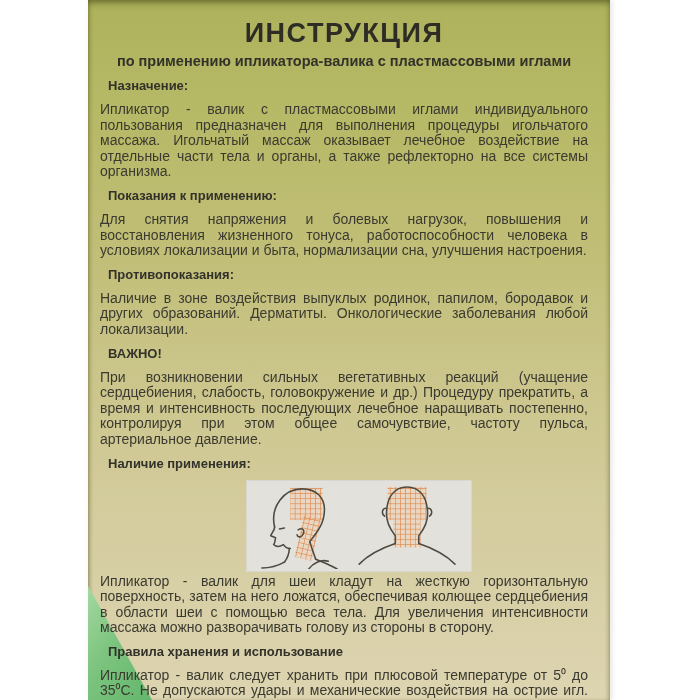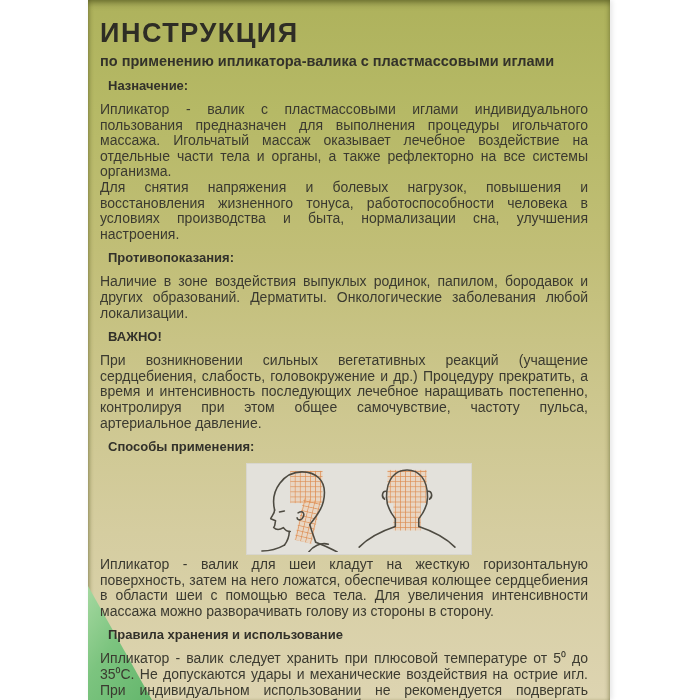--- a/index.html
+++ b/index.html
@@ -22,25 +22,25 @@
   .green-corner {
     position:absolute; left:0; bottom:0; width:64px; height:114px;
     clip-path:polygon(0 0, 0 100%, 100% 100%);
     background:linear-gradient(125deg, #a5d8a0 0%, #7cc47f 45%, #64b66c 100%);
   }
   .content {
     position:absolute; left:0; top:0; right:0; bottom:0;
     padding:10px 22px 6px 12px; box-sizing:border-box; overflow:hidden;
   }
   .title {
-    margin:8px 0 4px; 
+    margin:8px 0 4px; text-align:center;
     font-size:27px; font-weight:bold; letter-spacing:1.5px; color:#2e2d25;
   }
   .subtitle {
-    margin:0 0 9px; 
+    margin:0 0 9px; text-align:center;
     font-size:14.5px; font-weight:bold; color:#33322a;
   }
   .sec-h {
     margin:8px; font-size:13px; line-height:16px;
     font-weight:bold; color:#32312a;
   }
   .body-p {
     margin:0; font-size:14px; line-height:15.6px;
     text-align:justify; color:#3b3a30;
   }
@@ -59,29 +59,30 @@
   <div class="paper">
     <div class="green-corner"></div>
     <div class="content">
 
       <h1 class="title">ИНСТРУКЦИЯ</h1>
       <h2 class="subtitle">по применению ипликатора-валика с пластмассовыми иглами</h2>
 
       <h3 class="sec-h">Назначение:</h3>
       <p class="body-p">Ипликатор - валик с пластмассовыми иглами индивидуального пользования предназначен для выполнения процедуры игольчатого массажа. Игольчатый массаж оказывает лечебное воздействие на отдельные части тела и органы, а также рефлекторно на все системы организма.</p>
 
-      <p class="body-p">Для снятия напряжения и болевых нагрузок, повышения и восстановления жизненного тонуса, работоспособности человека в условиях производства и быта, нормализации сна, улучшения настроения.</p>
+      <h3 class="sec-h">Показания к применению:</h3>
+      <p class="body-p">Для снятия напряжения и болевых нагрузок, повышения и восстановления жизненного тонуса, работоспособности человека в условиях локализации и быта, нормализации сна, улучшения настроения.</p>
 
       <h3 class="sec-h">Противопоказания:</h3>
       <p class="body-p">Наличие в зоне воздействия выпуклых родинок, папилом, бородавок и других образований. Дерматиты. Онкологические заболевания любой локализации.</p>
 
       <h3 class="sec-h">ВАЖНО!</h3>
       <p class="body-p">При возникновении сильных вегетативных реакций (учащение сердцебиения, слабость, головокружение и др.) Процедуру прекратить, а время и интенсивность последующих лечебное наращивать постепенно, контролируя при этом общее самочувствие, частоту пульса, артериальное давление.</p>
 
-      <h3 class="sec-h">Способы применения:</h3>
+      <h3 class="sec-h">Наличие применения:</h3>
 
       <div class="figure-panel">
         <svg width="96" height="86" viewBox="0 0 96 88">
           <defs>
             <pattern id="ng1" width="5.2" height="5.2" patternUnits="userSpaceOnUse">
               <rect width="5.2" height="5.2" fill="rgba(244,196,148,0.35)"></rect>
               <path d="M0 0H5.2 M0 0V5.2" stroke="#dd8a4e" stroke-width="1.3" fill="none"></path>
             </pattern>
           </defs>
           <rect x="37" y="5" width="33" height="33" fill="url(#ng1)"></rect>

